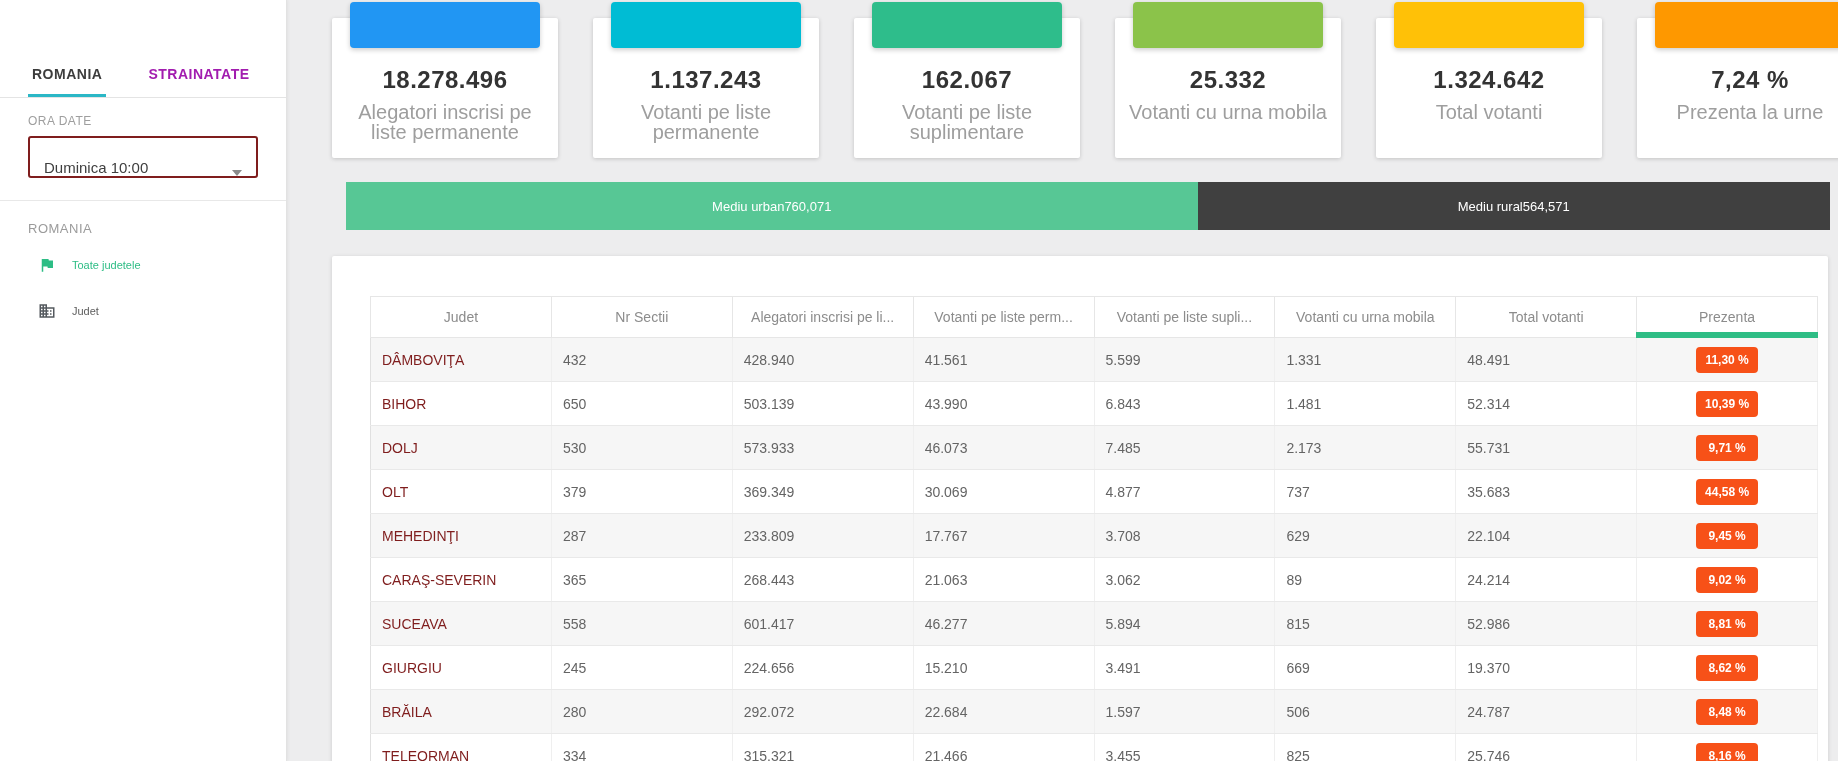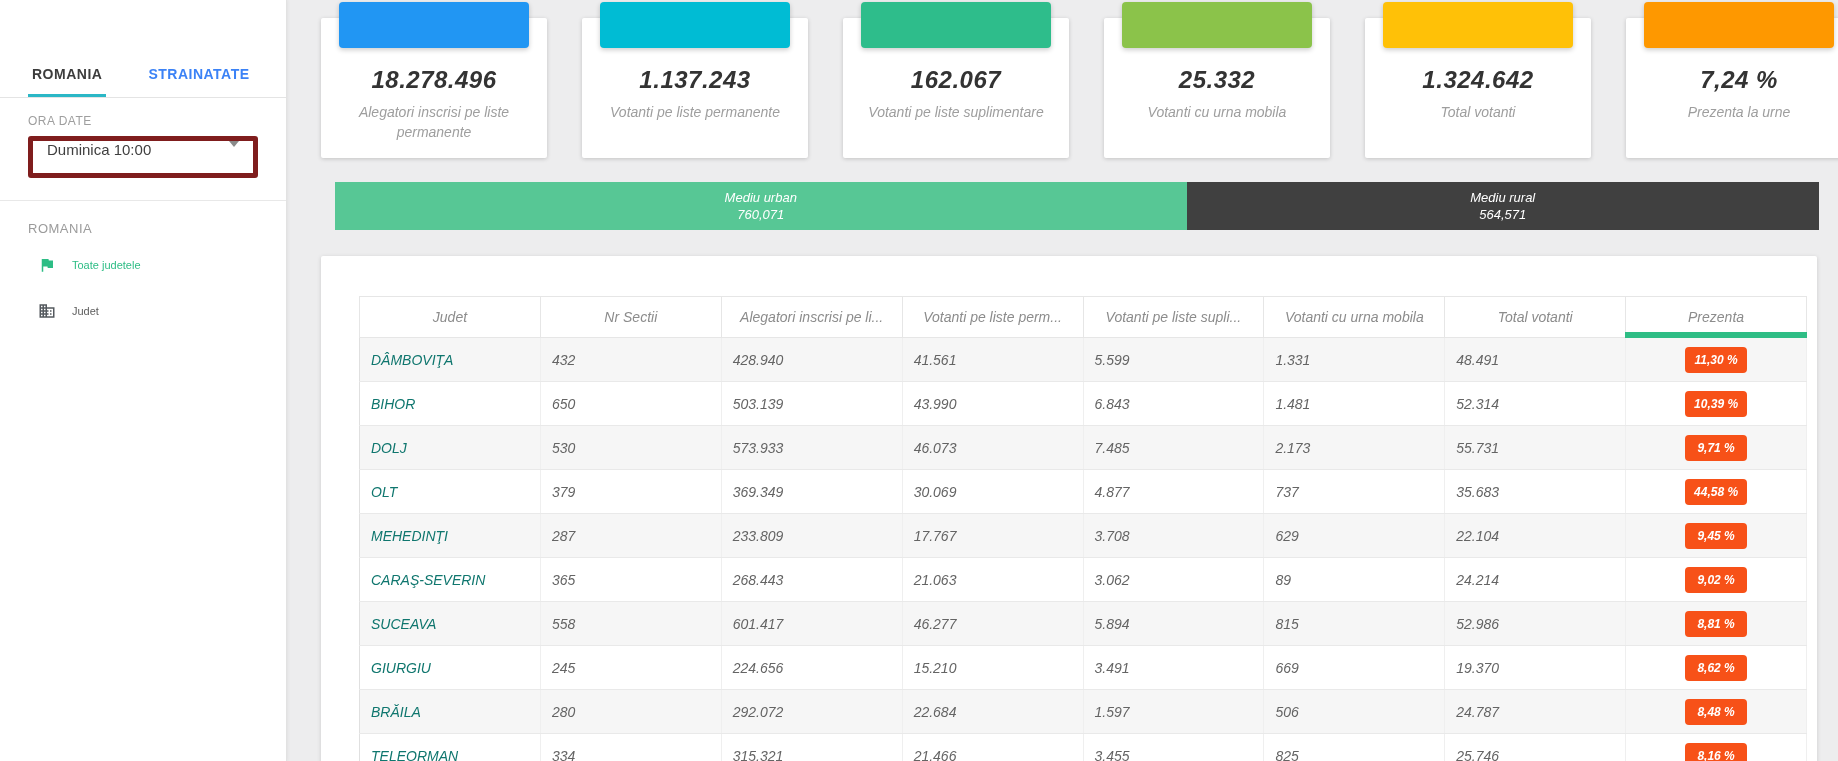--- a/index.html
+++ b/index.html
@@ -4,72 +4,72 @@
 <style>
   * { margin:0; padding:0; box-sizing:border-box; }
   html,body { width:1838px; height:761px; overflow:hidden; background:#ededee;
               font-family:"Liberation Sans", sans-serif; }
   .app { position:relative; width:1838px; height:761px;padding-left:35px; }
 
   
   .sidebar { position:absolute; left:0; top:0; width:287px; height:761px; background:#fff;
              border-right:1px solid #e2e2e2; box-shadow:1px 0 3px rgba(0,0,0,.05); z-index:5; }
   .tabs { display:flex; margin-top:52px; padding:0 28px; border-bottom:1px solid #e4e4e4; }
-  .tab { font-size:14px; font-weight:bold; letter-spacing:.5px; color:#3b82f6; padding:14px 4px 12px;
+  .tab { font-size:14px; font-weight:bold; letter-spacing:.5px; color:#a21caf; padding:14px 4px 12px;
          margin-right:38px; cursor:pointer; border-bottom:3px solid transparent; }
   .tab.active { color:#3c3c3c; border-bottom-color:#2bb7c6; }
   .filter { padding:16px 28px 0; }
   .filter-label { font-size:12px; letter-spacing:.5px; color:#9e9e9e; margin-bottom:8px; }
-  .select { height:42px; border:5px solid #7f1d1d; border-radius:3px; display:flex; align-items:flex-start;
+  .select { height:42px; border:2px solid #7f1d1d; border-radius:3px; display:flex; align-items:flex-end;
             justify-content:space-between; padding:0 14px; cursor:pointer; background:#fff; }
   .select-value { font-size:15px; color:#3f3f3f; }
   .caret { width:0; height:0; border-left:5px solid transparent; border-right:5px solid transparent;
            border-top:6px solid #8a8a8a; }
   .side-divider { height:1px; background:#e8e8e8; margin-top:22px; }
   .section-label { font-size:13px; letter-spacing:.5px; color:#9b9b9b; padding:20px 28px 6px; }
   .nav-item { display:flex; align-items:center; height:46px; padding:0 28px 0 38px; cursor:pointer;
               font-size:11px; color:#5d5d5d; }
   .nav-item .nico { width:18px; height:18px; margin-right:16px; flex:none; }
   .nav-item .nico svg { width:18px; height:18px; fill:#54595e; }
   .nav-item.active { color:#2dbd85; }
   .nav-item.active .nico svg { fill:#2dbd85; }
 
   
-  .main { position:absolute; left:276px; top:0; width:1551px; height:734px;font-style:italic; }
+  .main { position:absolute; left:287px; top:0; width:1551px; height:734px; }
 
   
   .cards { position:absolute; left:45px; top:18px; display:flex; gap:35px; }
   .card { position:relative; width:226px; height:140px; background:#fff; border-radius:2px;
           box-shadow:0 1px 4px rgba(0,0,0,.18); flex:none; }
   .card-block { position:absolute; top:-16px; left:18px; width:190px; height:46px; border-radius:4px;
                 box-shadow:0 2px 5px rgba(0,0,0,.2); }
   .c0 { background:#2196f3; } .c1 { background:#00bcd4; } .c2 { background:#2ebd8b; }
   .c3 { background:#8bc34a; } .c4 { background:#ffc107; } .c5 { background:#fe9800; }
   .card-value { margin-top:48px; text-align:center; font-size:24px; font-weight:bold; color:#333;
                 letter-spacing:.5px; }
-  .card-label { margin:8px 14px 0; text-align:center; font-size:14px; line-height:20px; color:#9e9e9e; }
+  .card-label { margin:8px 14px 0; text-align:center; font-size:20px; line-height:20px; color:#9e9e9e; }
 
   
   .medium-bar { position:absolute; left:59px; top:182px; width:1484px; height:48px; display:flex; }
-  .seg { height:100%; display:flex; flex-direction:column; align-items:center; justify-content:center;
+  .seg { height:100%; display:flex; flex-direction:row; align-items:center; justify-content:center;
          color:#fff; font-size:13px; line-height:17px; }
   .seg-urban { width:57.38%; background:#57c795; }
   .seg-rural { width:42.62%; background:#404040; }
 
   
   .panel { position:absolute; left:45px; top:256px; width:1496px; height:520px; background:#fff;
            box-shadow:0 1px 4px rgba(0,0,0,.15); border-radius:2px; overflow:hidden; }
   table { margin:40px 0 0 38px; width:1448px; border-collapse:collapse; table-layout:fixed;
           border:1px solid #e0e0e0; }
   th { position:relative; height:41px; font-size:14px; font-weight:normal; color:#8c8c8c;
        text-align:center; border:1px solid #e6e6e6; background:#fff; cursor:pointer; }
   th .sort-underline { position:absolute; left:-1px; right:-1px; bottom:-1px; height:6px; background:#2ebd85; }
   td { height:44px; font-size:14px; color:#646464; text-align:left; padding-left:11px;
        border-right:1px solid #efefef; border-bottom:1px solid #e9e9e9; white-space:nowrap; overflow:hidden; }
-  td.judet { color:#0f766e; }
+  td.judet { color:#7f1d1d; }
   td.prez { text-align:center; padding-left:0; }
   tbody tr:nth-child(odd) { background:#f6f6f6; }
   tbody tr:nth-child(even) { background:#fff; }
   .badge { display:inline-block; min-width:62px; padding:6px 8px; border-radius:4px; background:#f75118;
            color:#fff; font-size:12px; font-weight:bold; text-align:center; }
 </style>
 </head>
 <body>
 
 <div class="app">

